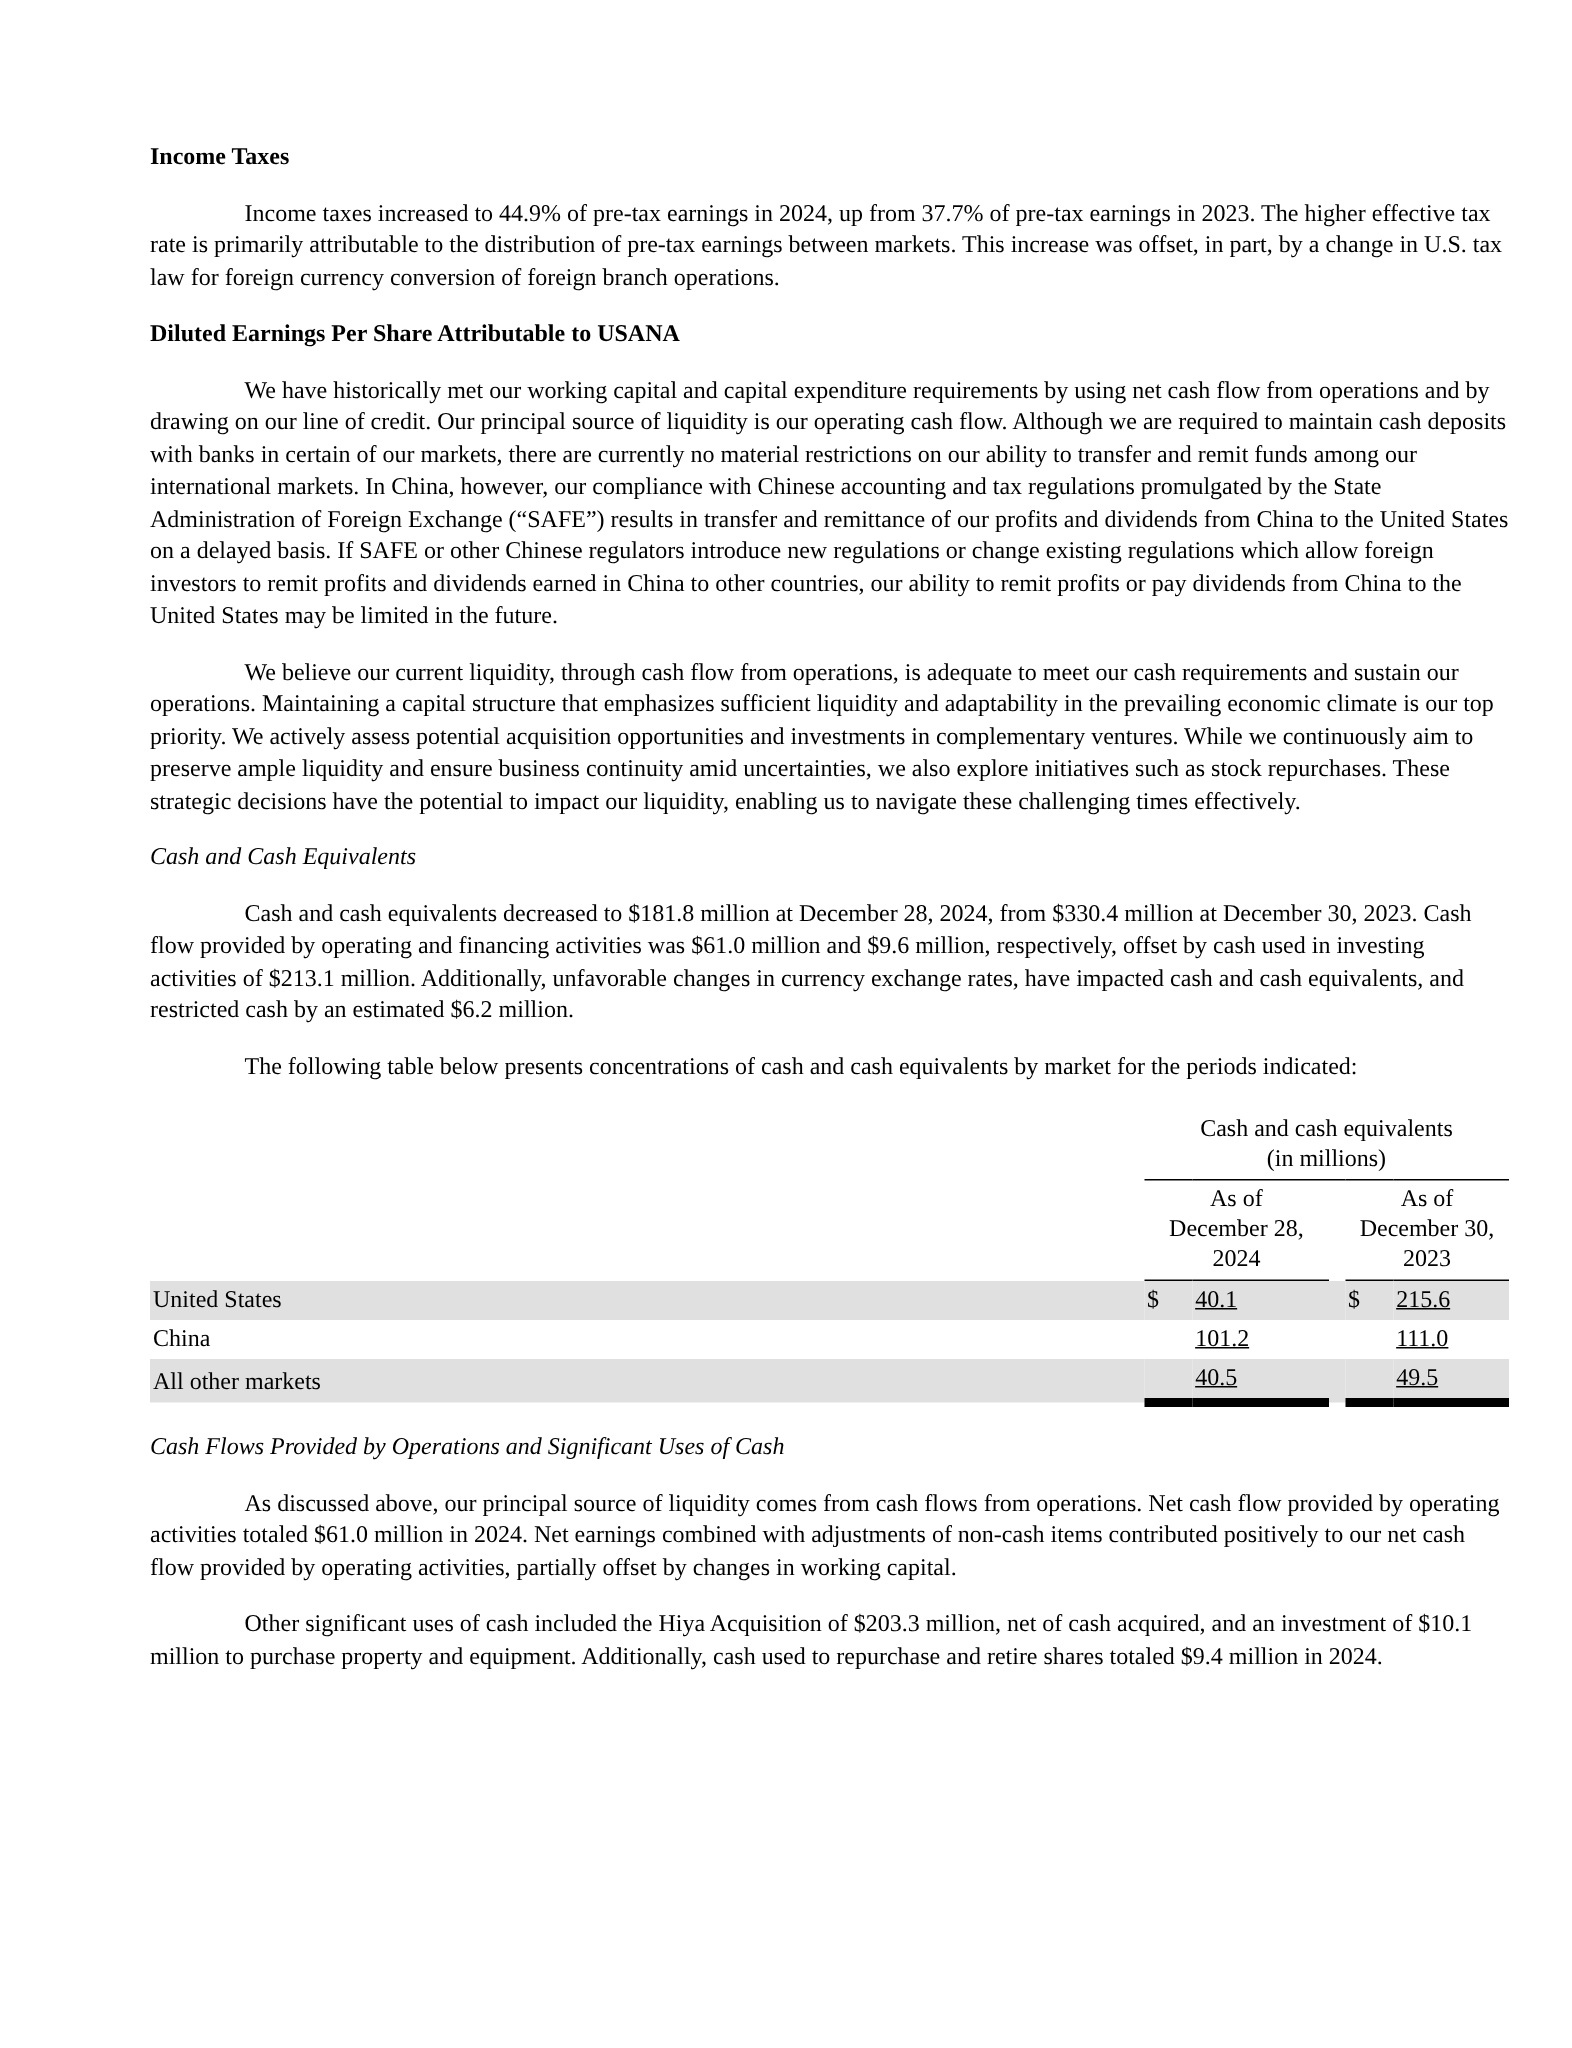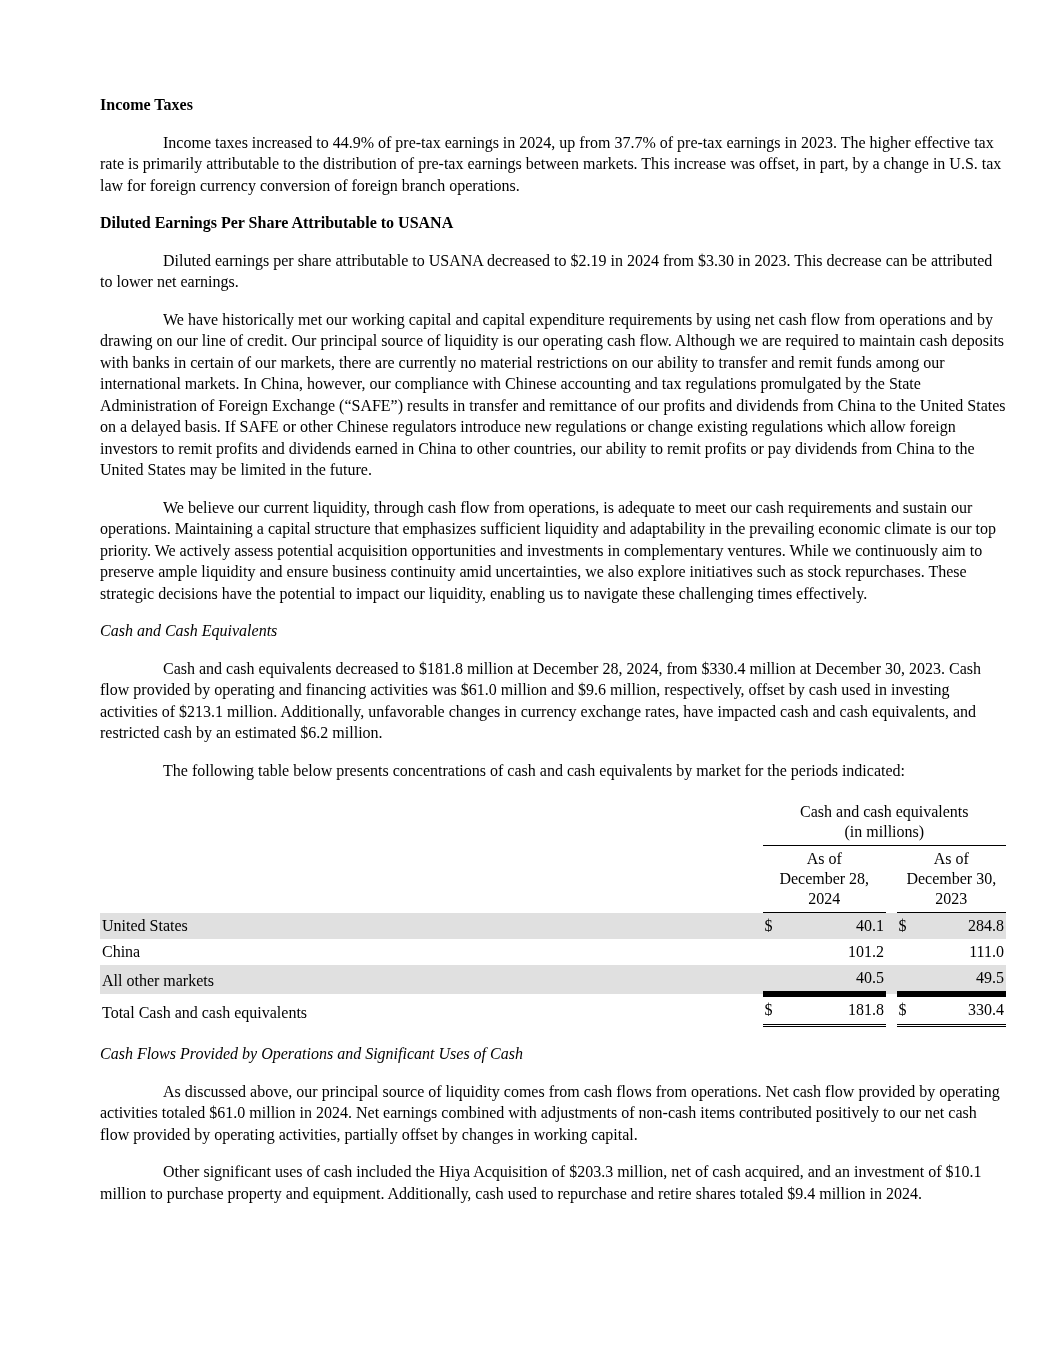--- a/index.html
+++ b/index.html
@@ -66,42 +66,41 @@
   .col-head {
     text-align: center;
     font-weight: bold;
     white-space: pre-line;
     border-bottom: 1.5px solid #000;
     padding-bottom: 2px;
   }
   .row-shaded td { background: #e0e0e0; }
   .cell-label { text-align: left; padding-left: 6px; margin-left: 25px; }
   .cell-cur   { text-align: left; padding-left: 4px; }
-  .cell-val   { text-align: right; padding-right: 6px; }
+  .cell-val   { text-align: left; padding-right: 6px; text-decoration: underline; }
   .rule-above-total td.amt { border-bottom: 6px solid #000000; }
   .row-total td.amt { border-bottom: 3.5px double #000; padding-bottom: 4px; }
 
   .page-number {
     position: absolute;
     bottom: 28px;
     left: 0;
     width: 100%;
     text-align: center;
   }
 </style>
 </head>
 <body>
 
 <div class="page">
 
   <div class="heading-bold">Income Taxes</div>
   <p class="para">Income taxes increased to 44.9% of pre-tax earnings in 2024, up from 37.7% of pre-tax earnings in 2023. The higher effective tax rate is primarily attributable to the distribution of pre-tax earnings between markets. This increase was offset, in part, by a change in U.S. tax law for foreign currency conversion of foreign branch operations.</p>
 
   <div class="heading-bold">Diluted Earnings Per Share Attributable to USANA</div>
-  <p class="para">Diluted earnings per share attributable to USANA decreased to $2.19 in 2024 from $3.30 in 2023. This decrease can be attributed to lower net earnings.</p>
 
   <p class="para">We have historically met our working capital and capital expenditure requirements by using net cash flow from operations and by drawing on our line of credit. Our principal source of liquidity is our operating cash flow. Although we are required to maintain cash deposits with banks in certain of our markets, there are currently no material restrictions on our ability to transfer and remit funds among our international markets. In China, however, our compliance with Chinese accounting and tax regulations promulgated by the State Administration of Foreign Exchange (“SAFE”) results in transfer and remittance of our profits and dividends from China to the United States on a delayed basis. If SAFE or other Chinese regulators introduce new regulations or change existing regulations which allow foreign investors to remit profits and dividends earned in China to other countries, our ability to remit profits or pay dividends from China to the United States may be limited in the future.</p>
   <p class="para">We believe our current liquidity, through cash flow from operations, is adequate to meet our cash requirements and sustain our operations. Maintaining a capital structure that emphasizes sufficient liquidity and adaptability in the prevailing economic climate is our top priority. We actively assess potential acquisition opportunities and investments in complementary ventures. While we continuously aim to preserve ample liquidity and ensure business continuity amid uncertainties, we also explore initiatives such as stock repurchases. These strategic decisions have the potential to impact our liquidity, enabling us to navigate these challenging times effectively.</p>
 
   <div class="heading-italic">Cash and Cash Equivalents</div>
   <p class="para">Cash and cash equivalents decreased to $181.8 million at December 28, 2024, from $330.4 million at December 30, 2023. Cash flow provided by operating and financing activities was $61.0 million and $9.6 million, respectively, offset by cash used in investing activities of $213.1 million. Additionally, unfavorable changes in currency exchange rates, have impacted cash and cash equivalents, and restricted cash by an estimated $6.2 million.</p>
   <p class="para">The following table below presents concentrations of cash and cash equivalents by market for the periods indicated:</p>
 
   <table class="fin-table">
     <colgroup>
@@ -130,49 +129,41 @@
 December 30,
 2023</th>
       </tr>
 
       <tr class="row-shaded">
         <td class="cell-label">United States</td>
         <td class="cell-cur amt">$</td>
         <td class="cell-val amt">40.1</td>
         <td></td>
         <td class="cell-cur amt">$</td>
-        <td class="cell-val amt">284.8</td>
+        <td class="cell-val amt">215.6</td>
       </tr>
 
       <tr>
         <td class="cell-label">China</td>
         <td class="cell-cur amt"></td>
         <td class="cell-val amt">101.2</td>
         <td></td>
         <td class="cell-cur amt"></td>
         <td class="cell-val amt">111.0</td>
       </tr>
 
       <tr class="row-shaded rule-above-total">
         <td class="cell-label">All other markets</td>
         <td class="cell-cur amt"></td>
         <td class="cell-val amt">40.5</td>
         <td></td>
         <td class="cell-cur amt"></td>
         <td class="cell-val amt">49.5</td>
       </tr>
 
-      <tr class="row-total">
-        <td class="cell-label">Total Cash and cash equivalents</td>
-        <td class="cell-cur amt">$</td>
-        <td class="cell-val amt">181.8</td>
-        <td></td>
-        <td class="cell-cur amt">$</td>
-        <td class="cell-val amt">330.4</td>
-      </tr>
     </tbody>
   </table>
 
   <div class="heading-italic">Cash Flows Provided by Operations and Significant Uses of Cash</div>
   <p class="para">As discussed above, our principal source of liquidity comes from cash flows from operations. Net cash flow provided by operating activities totaled $61.0 million in 2024. Net earnings combined with adjustments of non-cash items contributed positively to our net cash flow provided by operating activities, partially offset by changes in working capital.</p>
   <p class="para">Other significant uses of cash included the Hiya Acquisition of $203.3 million, net of cash acquired, and an investment of $10.1 million to purchase property and equipment. Additionally, cash used to repurchase and retire shares totaled $9.4 million in 2024.</p>
 
 </div>
 
 </body></html>

